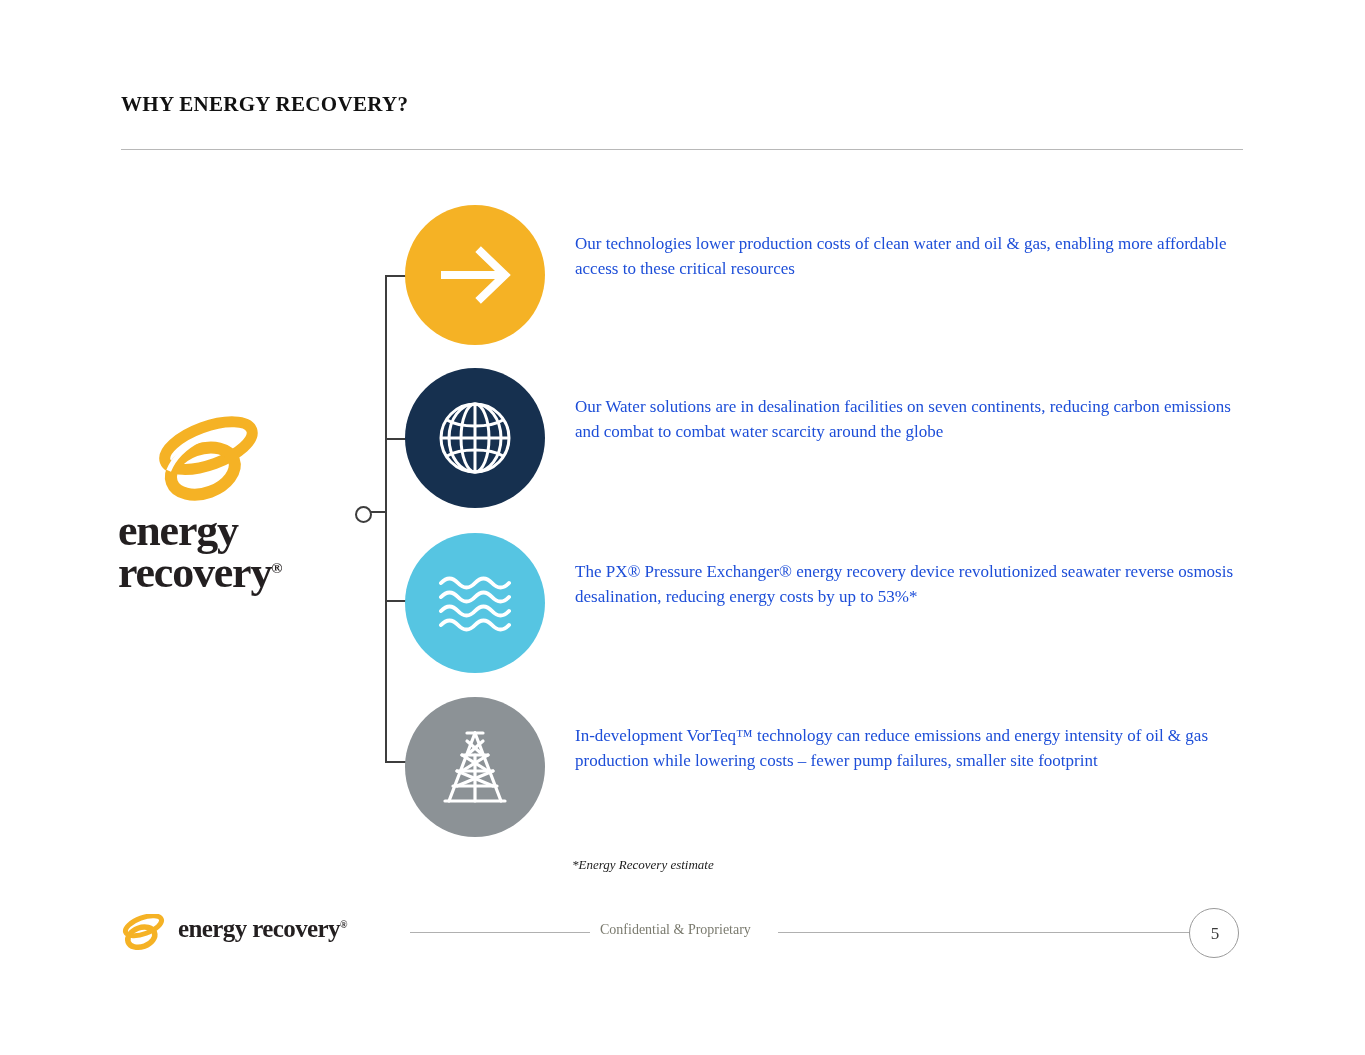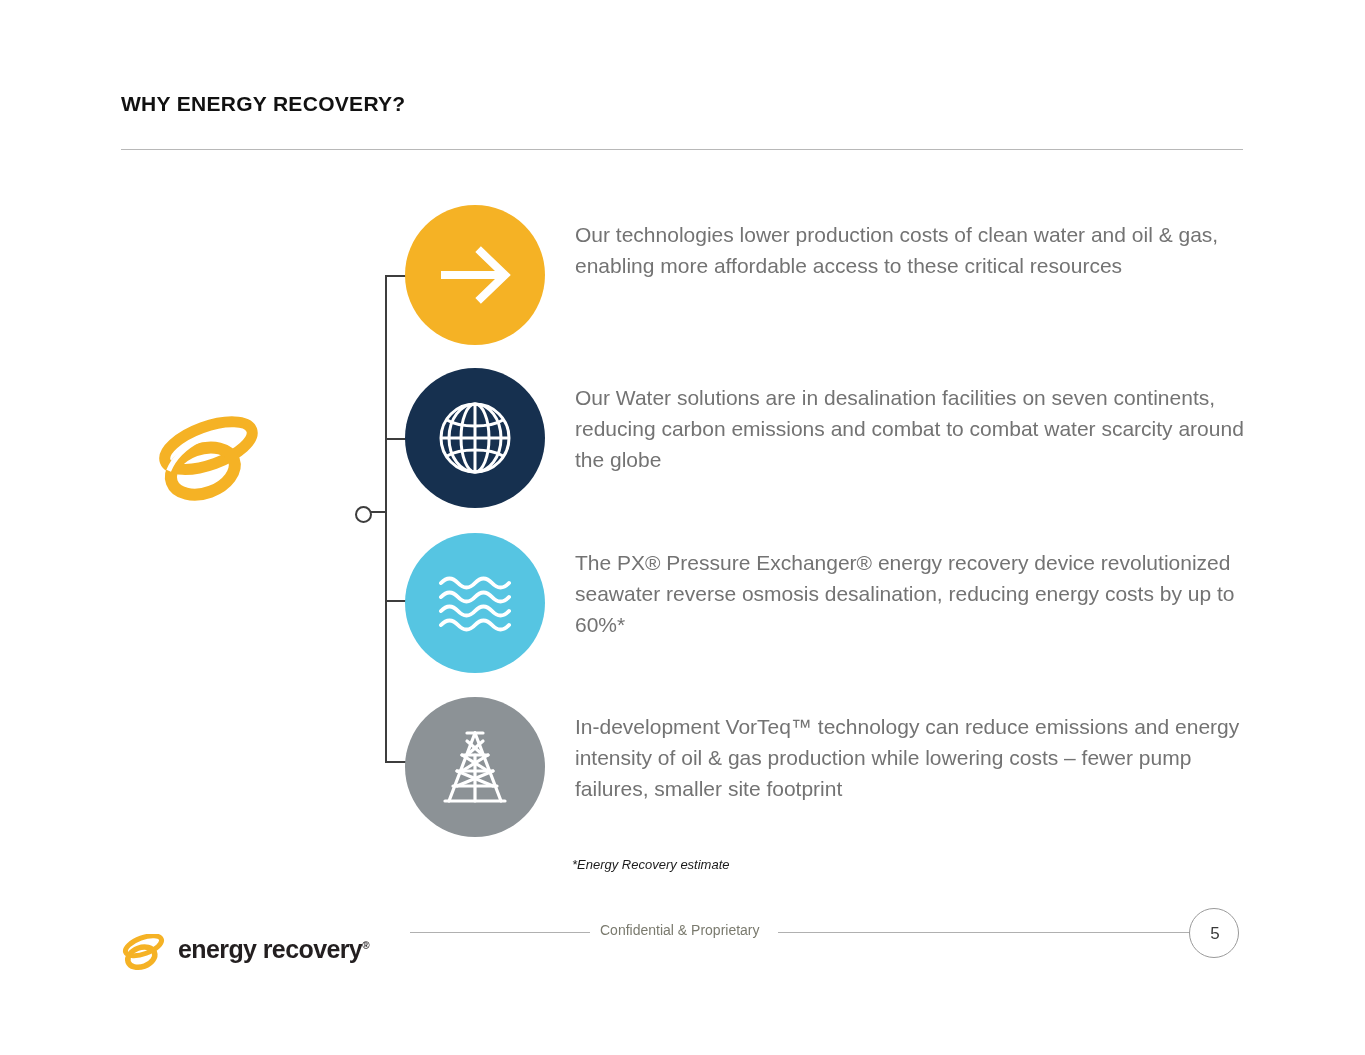--- a/index.html
+++ b/index.html
@@ -15,20 +15,21 @@
     position: relative;
     overflow: hidden;
   }
 
   .slide {
     position: absolute;
     left: 0; top: 0;
     width: 1365px;
     height: 940px;
     background: #ffffff;
+    font-family: Liberation Serif, serif;
   }
 
   
   .slide-title {
     position: absolute;
     left: 121px;
     top: 92px;
     font-size: 21px;
     font-weight: bold;
     letter-spacing: 0.3px;
@@ -128,44 +129,43 @@
     left: 0;
     top: 0;
     width: 140px;
     height: 140px;
     border-radius: 50%;
   }
   .bullet-icon svg { display: block; }
   .row-text {
     position: absolute;
     left: 170px;
-    top: 14px;
+    top: 26px;
     width: 672px;
-    font-size: 21px;
+    font-size: 17px;
     line-height: 1.48;
-    color: #737373;
+    color: #1d4ed8;
   }
 
   .footnote {
     position: absolute;
     left: 572px;
     top: 857px;
     font-size: 13px;
     font-style: italic;
     color: #1b1b1b;
   }
 
   
   .footer-logo {
     position: absolute;
     left: 118px;
     top: 908px;
     width: 275px;
     height: 48px;
-    margin-top: 20px;
   }
   .footer-mark {
     position: absolute;
     left: 0;
     top: 6px;
     width: 52px;
     height: 38px;
   }
   .footer-wordmark {
     position: absolute;
@@ -237,20 +237,24 @@
 
   <div class="brand-logo">
     <div class="brand-mark">
       <svg viewBox="0 0 130 92" width="130" height="92" xmlns="http://www.w3.org/2000/svg">
         <g transform="rotate(-20 65 46)">
           <ellipse cx="66" cy="30" rx="46" ry="19" fill="none" stroke="#f5b225" stroke-width="11"></ellipse>
           <ellipse cx="52" cy="52" rx="33" ry="22" fill="none" stroke="#f5b225" stroke-width="12"></ellipse>
           <path d="M20 40 C 40 18, 80 16, 100 28" fill="none" stroke="#ffffff" stroke-width="5"></path>
         </g>
       </svg>
+    </div>
+    <div class="brand-wordmark">
+      <span>energy</span><br>
+      <span>recovery</span><span class="reg">®</span>
     </div>
   </div>
 
   <div class="bracket">
     <div class="vline"></div>
     <div class="hline" style="top:20px;"></div>
     <div class="hline" style="top:183px;"></div>
     <div class="hline" style="top:345px;"></div>
     <div class="hline" style="top:506px;"></div>
     <div class="stub"></div>
@@ -290,21 +294,21 @@
     <div class="bullet-icon" style="background:#56c5e2;">
       <svg viewBox="0 0 140 140" width="140" height="140" xmlns="http://www.w3.org/2000/svg">
         <g stroke="#ffffff" stroke-width="4" fill="none" stroke-linecap="round">
           <path d="M36 50 q 8.5 -9 17 0 t 17 0 t 17 0 t 17 0"></path>
           <path d="M36 64 q 8.5 -9 17 0 t 17 0 t 17 0 t 17 0"></path>
           <path d="M36 78 q 8.5 -9 17 0 t 17 0 t 17 0 t 17 0"></path>
           <path d="M36 92 q 8.5 -9 17 0 t 17 0 t 17 0 t 17 0"></path>
         </g>
       </svg>
     </div>
-    <div class="row-text">The PX® Pressure Exchanger® energy recovery device revolutionized seawater reverse osmosis desalination, reducing energy costs by up to 60%*</div>
+    <div class="row-text">The PX® Pressure Exchanger® energy recovery device revolutionized seawater reverse osmosis desalination, reducing energy costs by up to 53%*</div>
   </div>
 
   <div class="row" style="top:697px;">
     <div class="bullet-icon" style="background:#8c9296;">
       <svg viewBox="0 0 140 140" width="140" height="140" xmlns="http://www.w3.org/2000/svg">
         <g stroke="#ffffff" stroke-width="3.2" fill="none" stroke-linecap="round">
           <line x1="70" y1="36" x2="44" y2="104"></line>
           <line x1="70" y1="36" x2="96" y2="104"></line>
           <line x1="62" y1="36" x2="78" y2="36"></line>
           <line x1="57" y1="58" x2="83" y2="58"></line>

